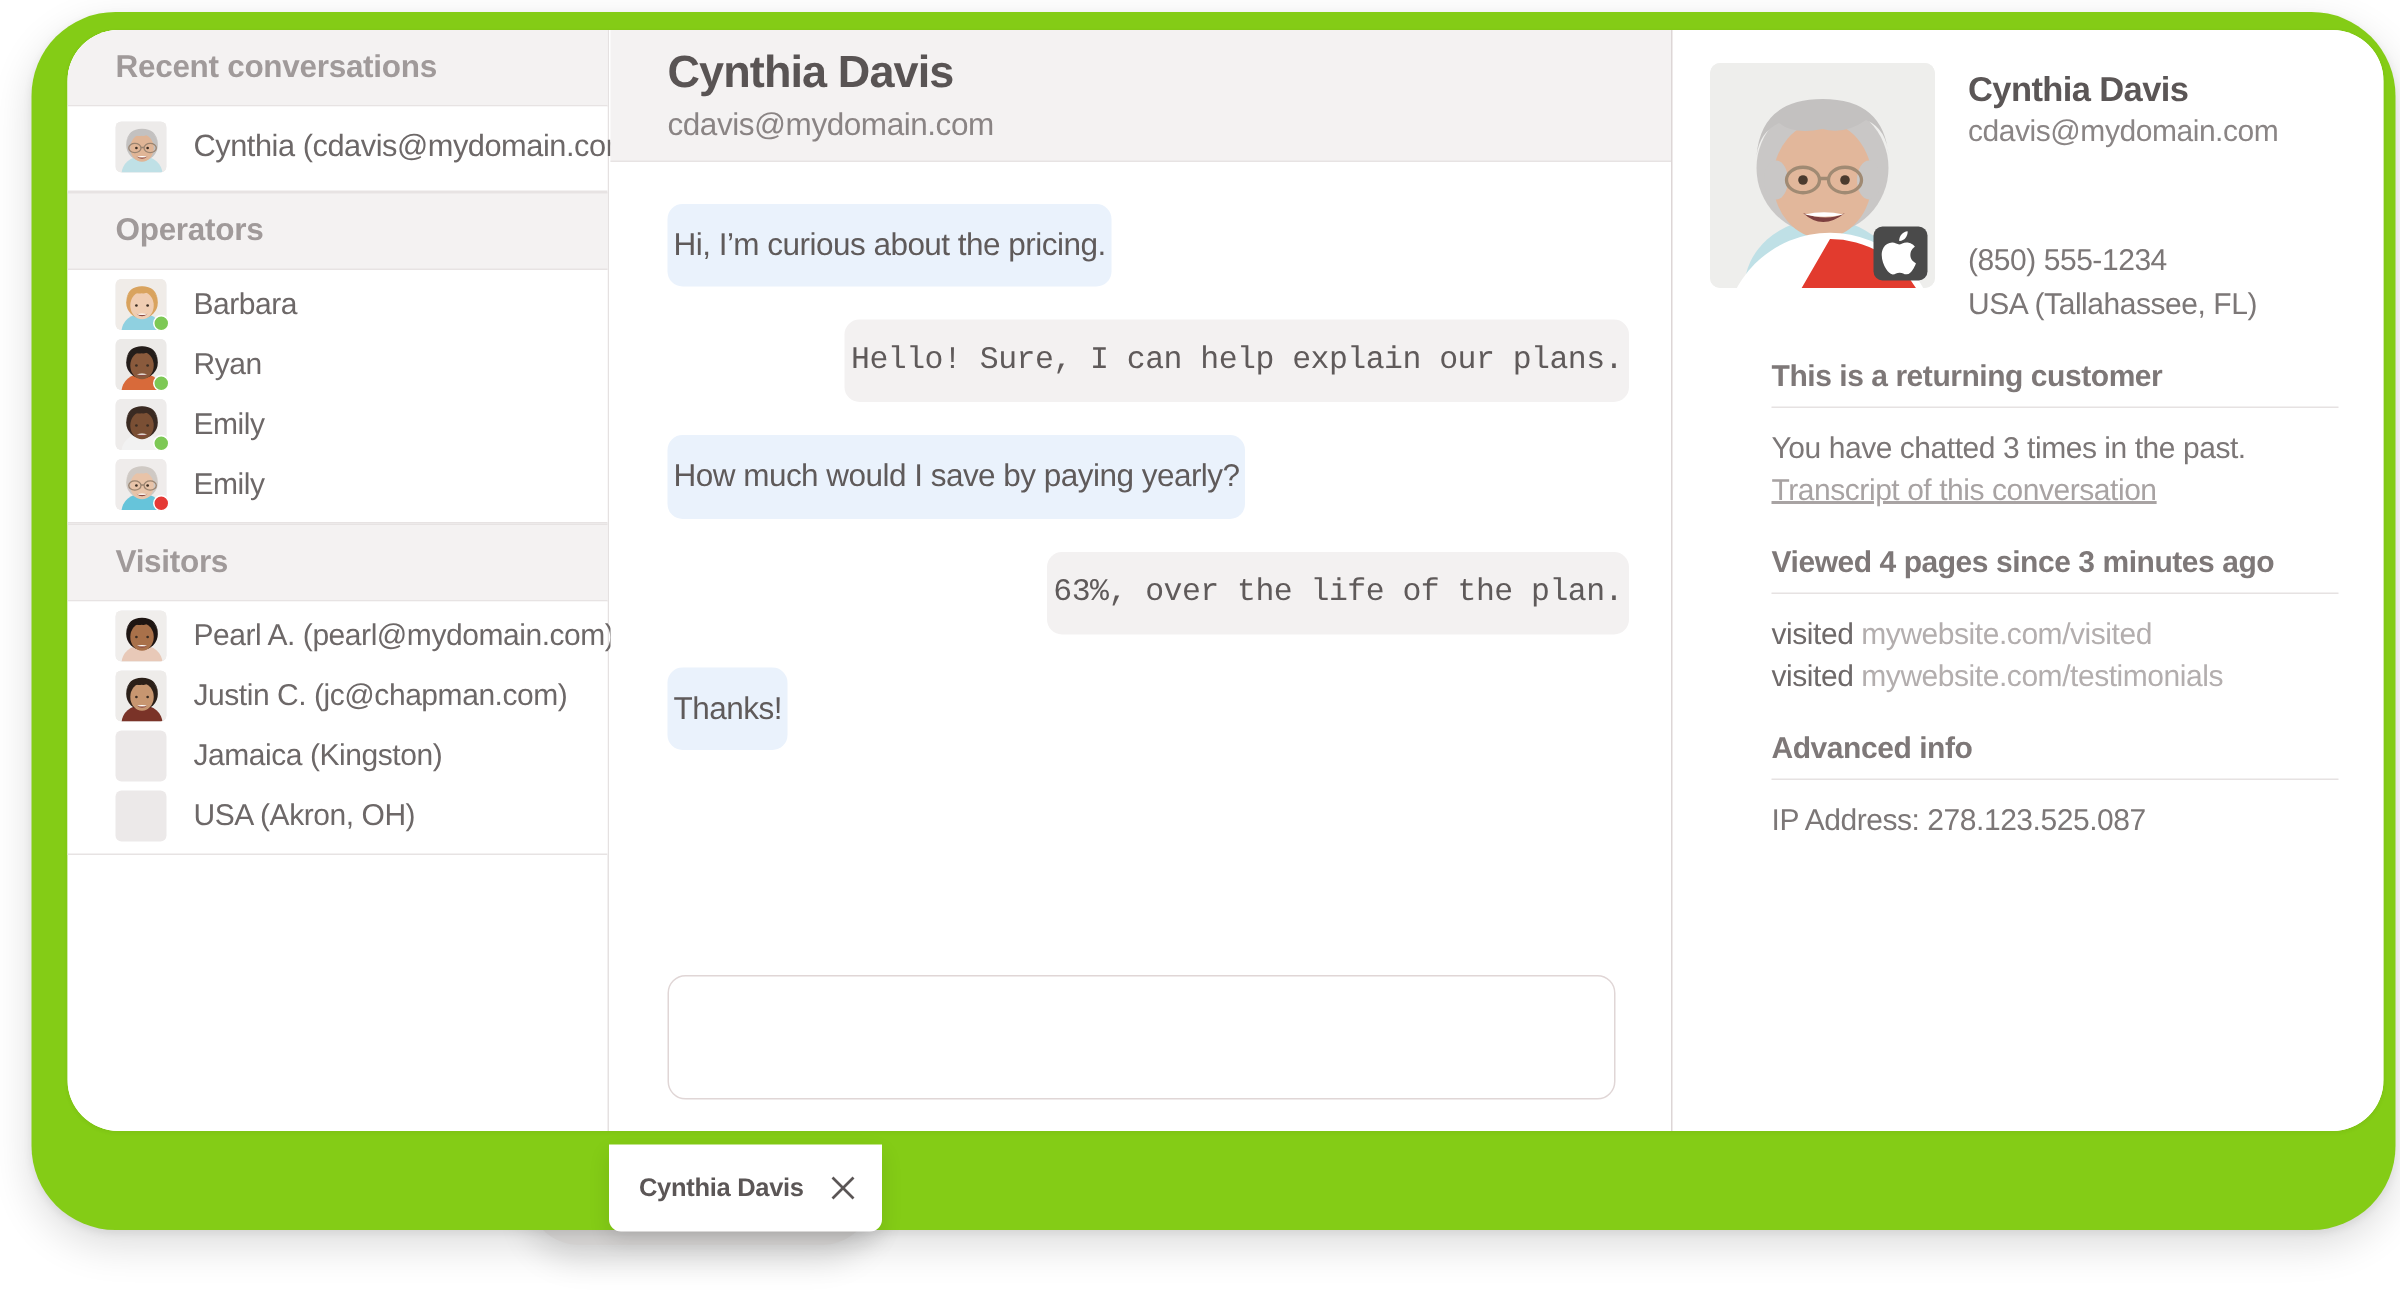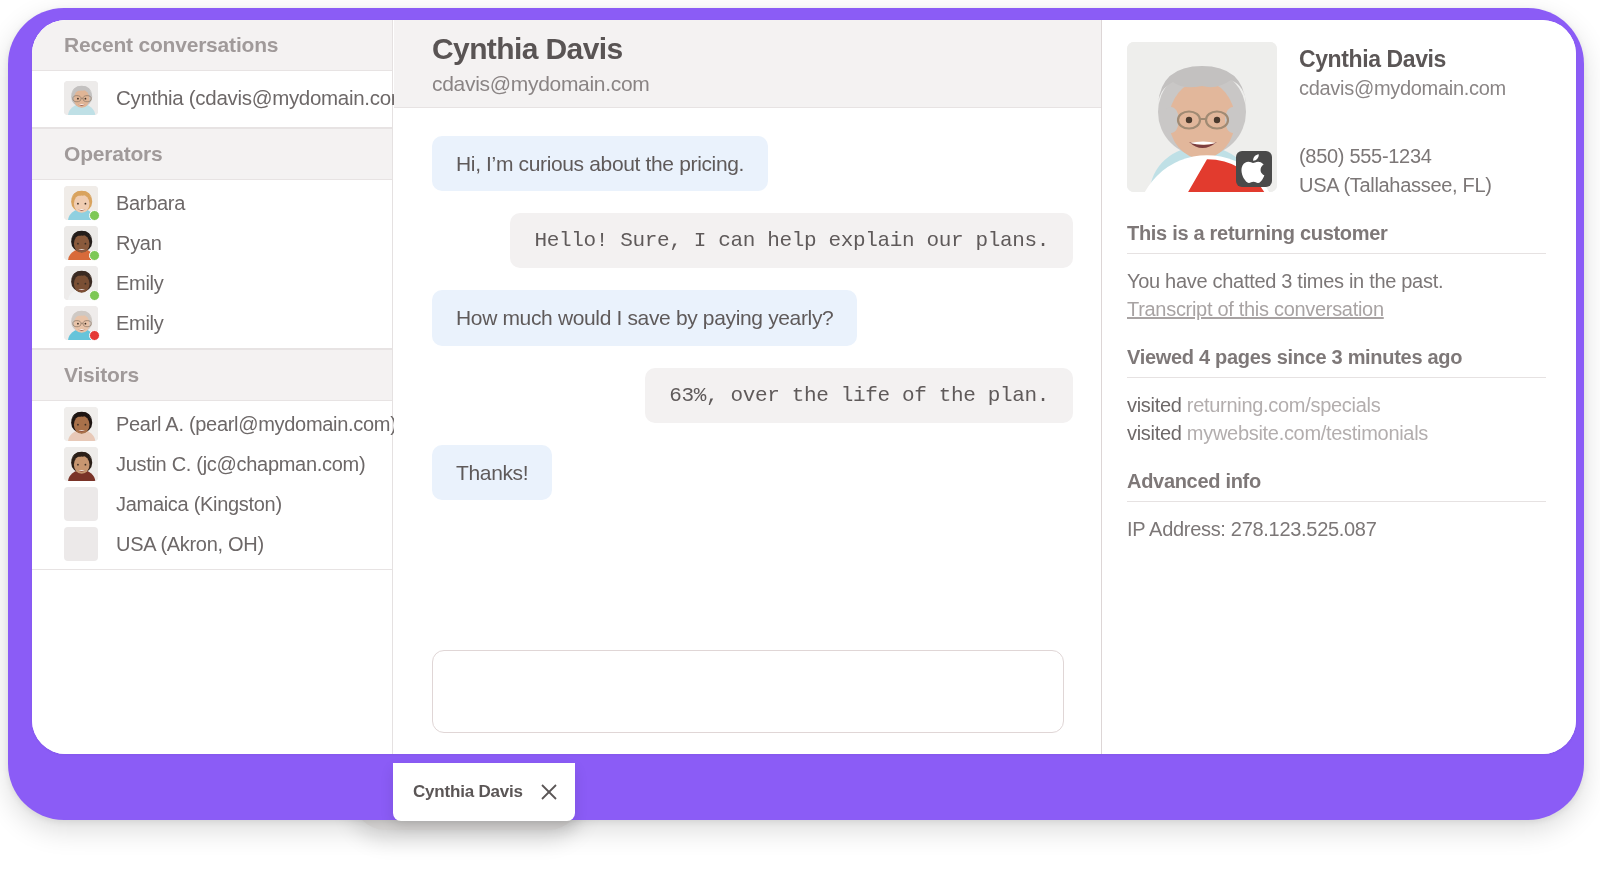--- a/index.html
+++ b/index.html
@@ -4,22 +4,22 @@
 <style>
   html,body{margin:0;padding:0;background:#ffffff;}
   body{
     width:1600px;height:870px;position:relative;overflow:hidden;
     font-family:"Liberation Sans","DejaVu Sans",sans-serif;
     -webkit-font-smoothing:antialiased;
   }
 
   
   #device-frame{
-    position:absolute;left:8px;top:8px;width:1576px;height:812px;
-    background:#8b5cf6;border-radius:56px;
+    position:absolute;left:21px;top:8px;width:1576px;height:812px;
+    background:#84cc16;border-radius:56px;
     box-shadow:0 10px 28px rgba(0,0,0,.14), 0 2px 6px rgba(0,0,0,.07);
   }
   #device-stand{
     position:absolute;left:352px;top:742px;width:230px;height:88px;
     background:#e2e0df;border-radius:0 0 34px 34px;
     box-shadow:0 10px 22px rgba(0,0,0,.13);
   }
   #device-screen{
     position:absolute;left:24px;top:12px;width:1544px;height:734px;
     background:#ffffff;border-radius:34px;overflow:hidden;
@@ -65,21 +65,21 @@
     height:88px;background:#f4f2f2;border-bottom:1px solid #e7e3e3;
     box-sizing:border-box;padding:10px 0 0 38px;
   }
   #chat-title{font-size:30px;font-weight:bold;color:#595454;letter-spacing:-.6px;line-height:1.25;}
   #chat-subtitle{font-size:21px;color:#8a8484;letter-spacing:-.3px;margin-top:4px;}
   #messages{padding:28px 28px 0 38px;}
   .msg{display:flex;margin-bottom:22px;}
   .msg.in{justify-content:flex-start;}
   .msg.out{justify-content:flex-end;font-family:Liberation Mono, monospace;}
   .bubble{
-    border-radius:10px;padding:15px 24px;font-size:21px;color:#5f5a5a;
+    border-radius:10px;padding:15px 4px;font-size:21px;color:#5f5a5a;
     letter-spacing:-.35px;max-width:560px;line-height:1.2;text-align:center;
   }
   .msg.in .bubble{background:#eaf2fc;}
   .msg.out .bubble{background:#f3f1f1;}
   #composer{
     position:absolute;left:38px;top:630px;width:632px;height:83px;
     border:1.5px solid #e0d6d6;border-radius:12px;background:#fff;box-sizing:border-box;
     outline:none;resize:none;font-family:inherit;font-size:20px;color:#5f5a5a;padding:12px 16px;
   }
 
@@ -95,23 +95,23 @@
   }
   #profile-photo svg{display:block;width:150px;height:150px;}
   #browser-badge{position:absolute;left:5px;bottom:5px;width:36px;height:36px;}
   #os-badge{
     position:absolute;right:5px;bottom:5px;width:36px;height:36px;border-radius:6px;
     background:#4a4a4a;display:flex;align-items:center;justify-content:center;
   }
   #info-ident{margin-left:22px;padding-top:4px;}
   #info-name{font-size:23px;font-weight:bold;color:#5b5656;letter-spacing:-.4px;}
   #info-email{font-size:20px;color:#8a8585;letter-spacing:-.3px;margin-top:4px;}
-  #info-contact{margin-top:42px;font-size:20px;color:#7c7777;letter-spacing:-.3px;line-height:1.45;}
-
-  .block{margin-top:22px;}
+  #info-contact{margin-top:60px;font-size:20px;color:#7c7777;letter-spacing:-.3px;line-height:1.45;}
+
+  .block{margin-top:22px;margin-left:41px;}
   .block-title{
     font-size:20px;font-weight:bold;color:#7e7878;letter-spacing:-.3px;
     padding-bottom:8px;border-bottom:1px solid #e6e2e2;
   }
   .block-body{margin-top:13px;font-size:20px;color:#7c7777;letter-spacing:-.3px;line-height:1.42;}
   .link{color:#a8a3a3;text-decoration:underline;display:inline-block;}
   .page-row{white-space:nowrap;}
   .page-row .verb{color:#6e6969;}
   .page-row .url{color:#b3aeae;}
 
@@ -375,21 +375,21 @@
         <div class="block-title">This is a returning customer</div>
         <div class="block-body">
           <div>You have chatted 3 times in the past.</div>
           <a class="link" href="#">Transcript of this conversation</a>
         </div>
       </div>
 
       <div class="block">
         <div class="block-title">Viewed 4 pages since 3 minutes ago</div>
         <div class="block-body" id="pages-list">
-            <div class="page-row"><span class="verb">visited</span> <span class="url">returning.com/specials</span></div>
+            <div class="page-row"><span class="verb">visited</span> <span class="url">mywebsite.com/visited</span></div>
             <div class="page-row"><span class="verb">visited</span> <span class="url">mywebsite.com/testimonials</span></div>
           </div>
       </div>
 
       <div class="block">
         <div class="block-title">Advanced info</div>
         <div class="block-body">IP Address: 278.123.525.087</div>
       </div>
     </div>
 

